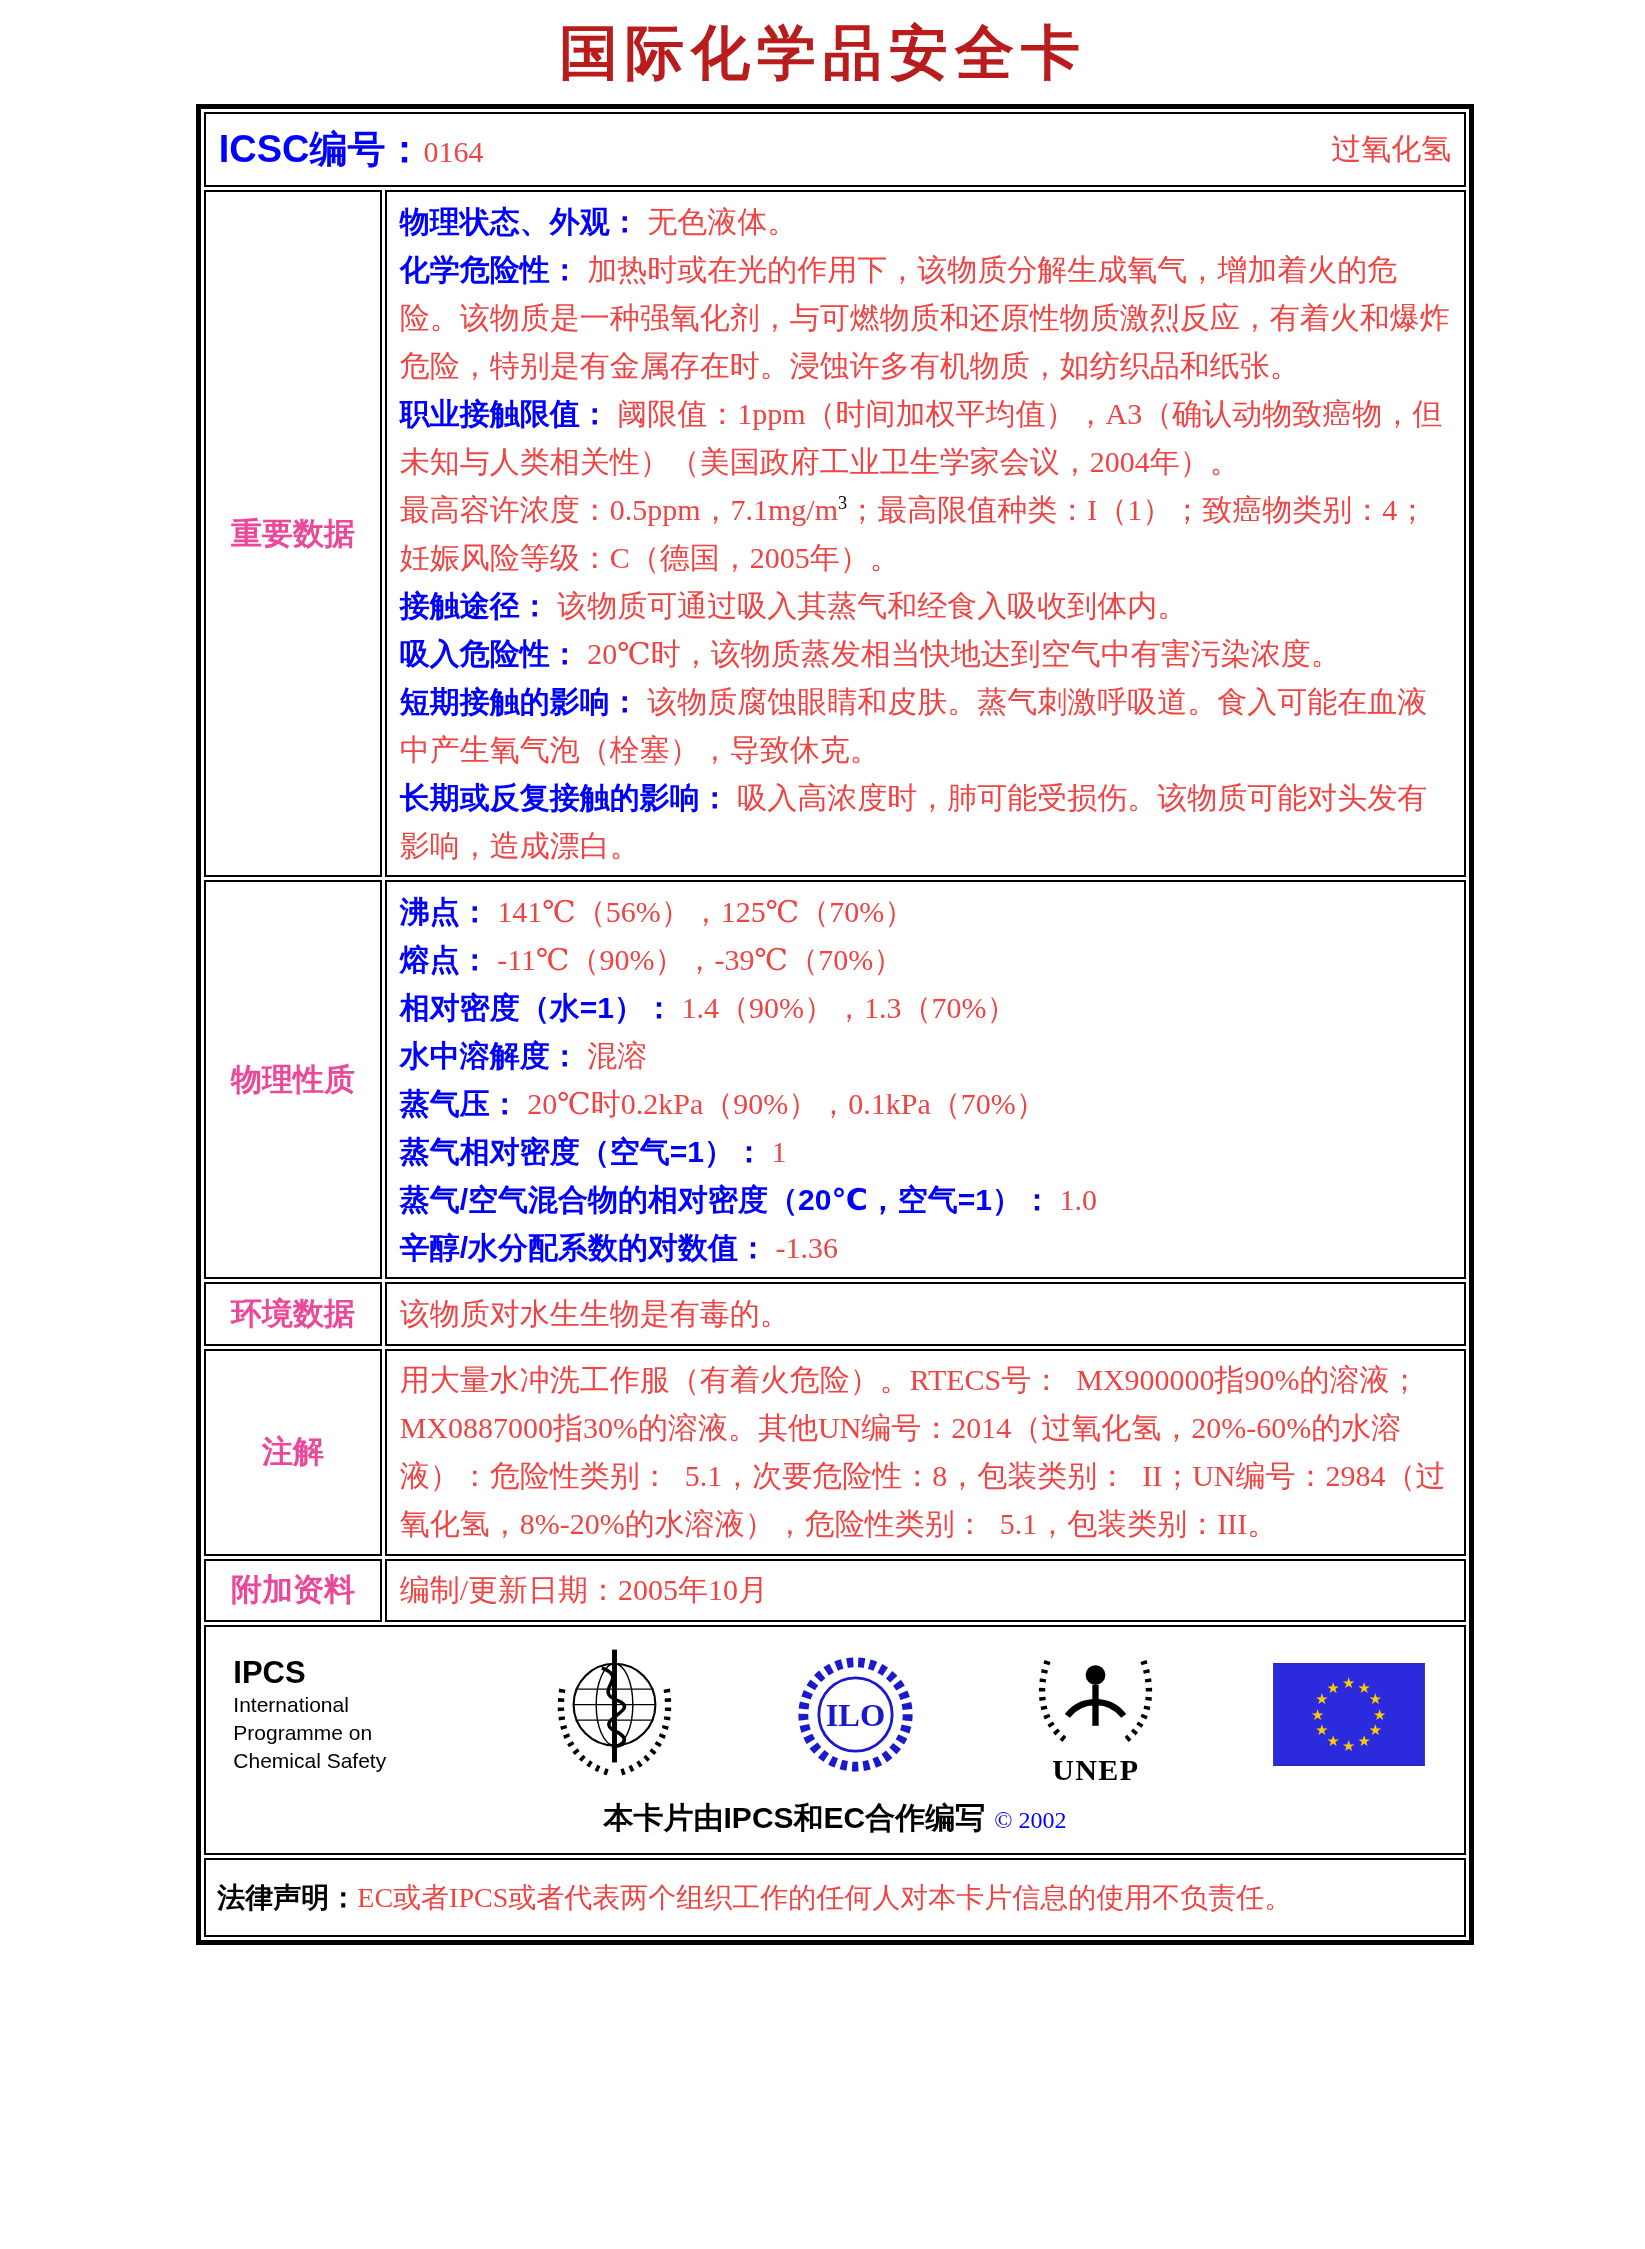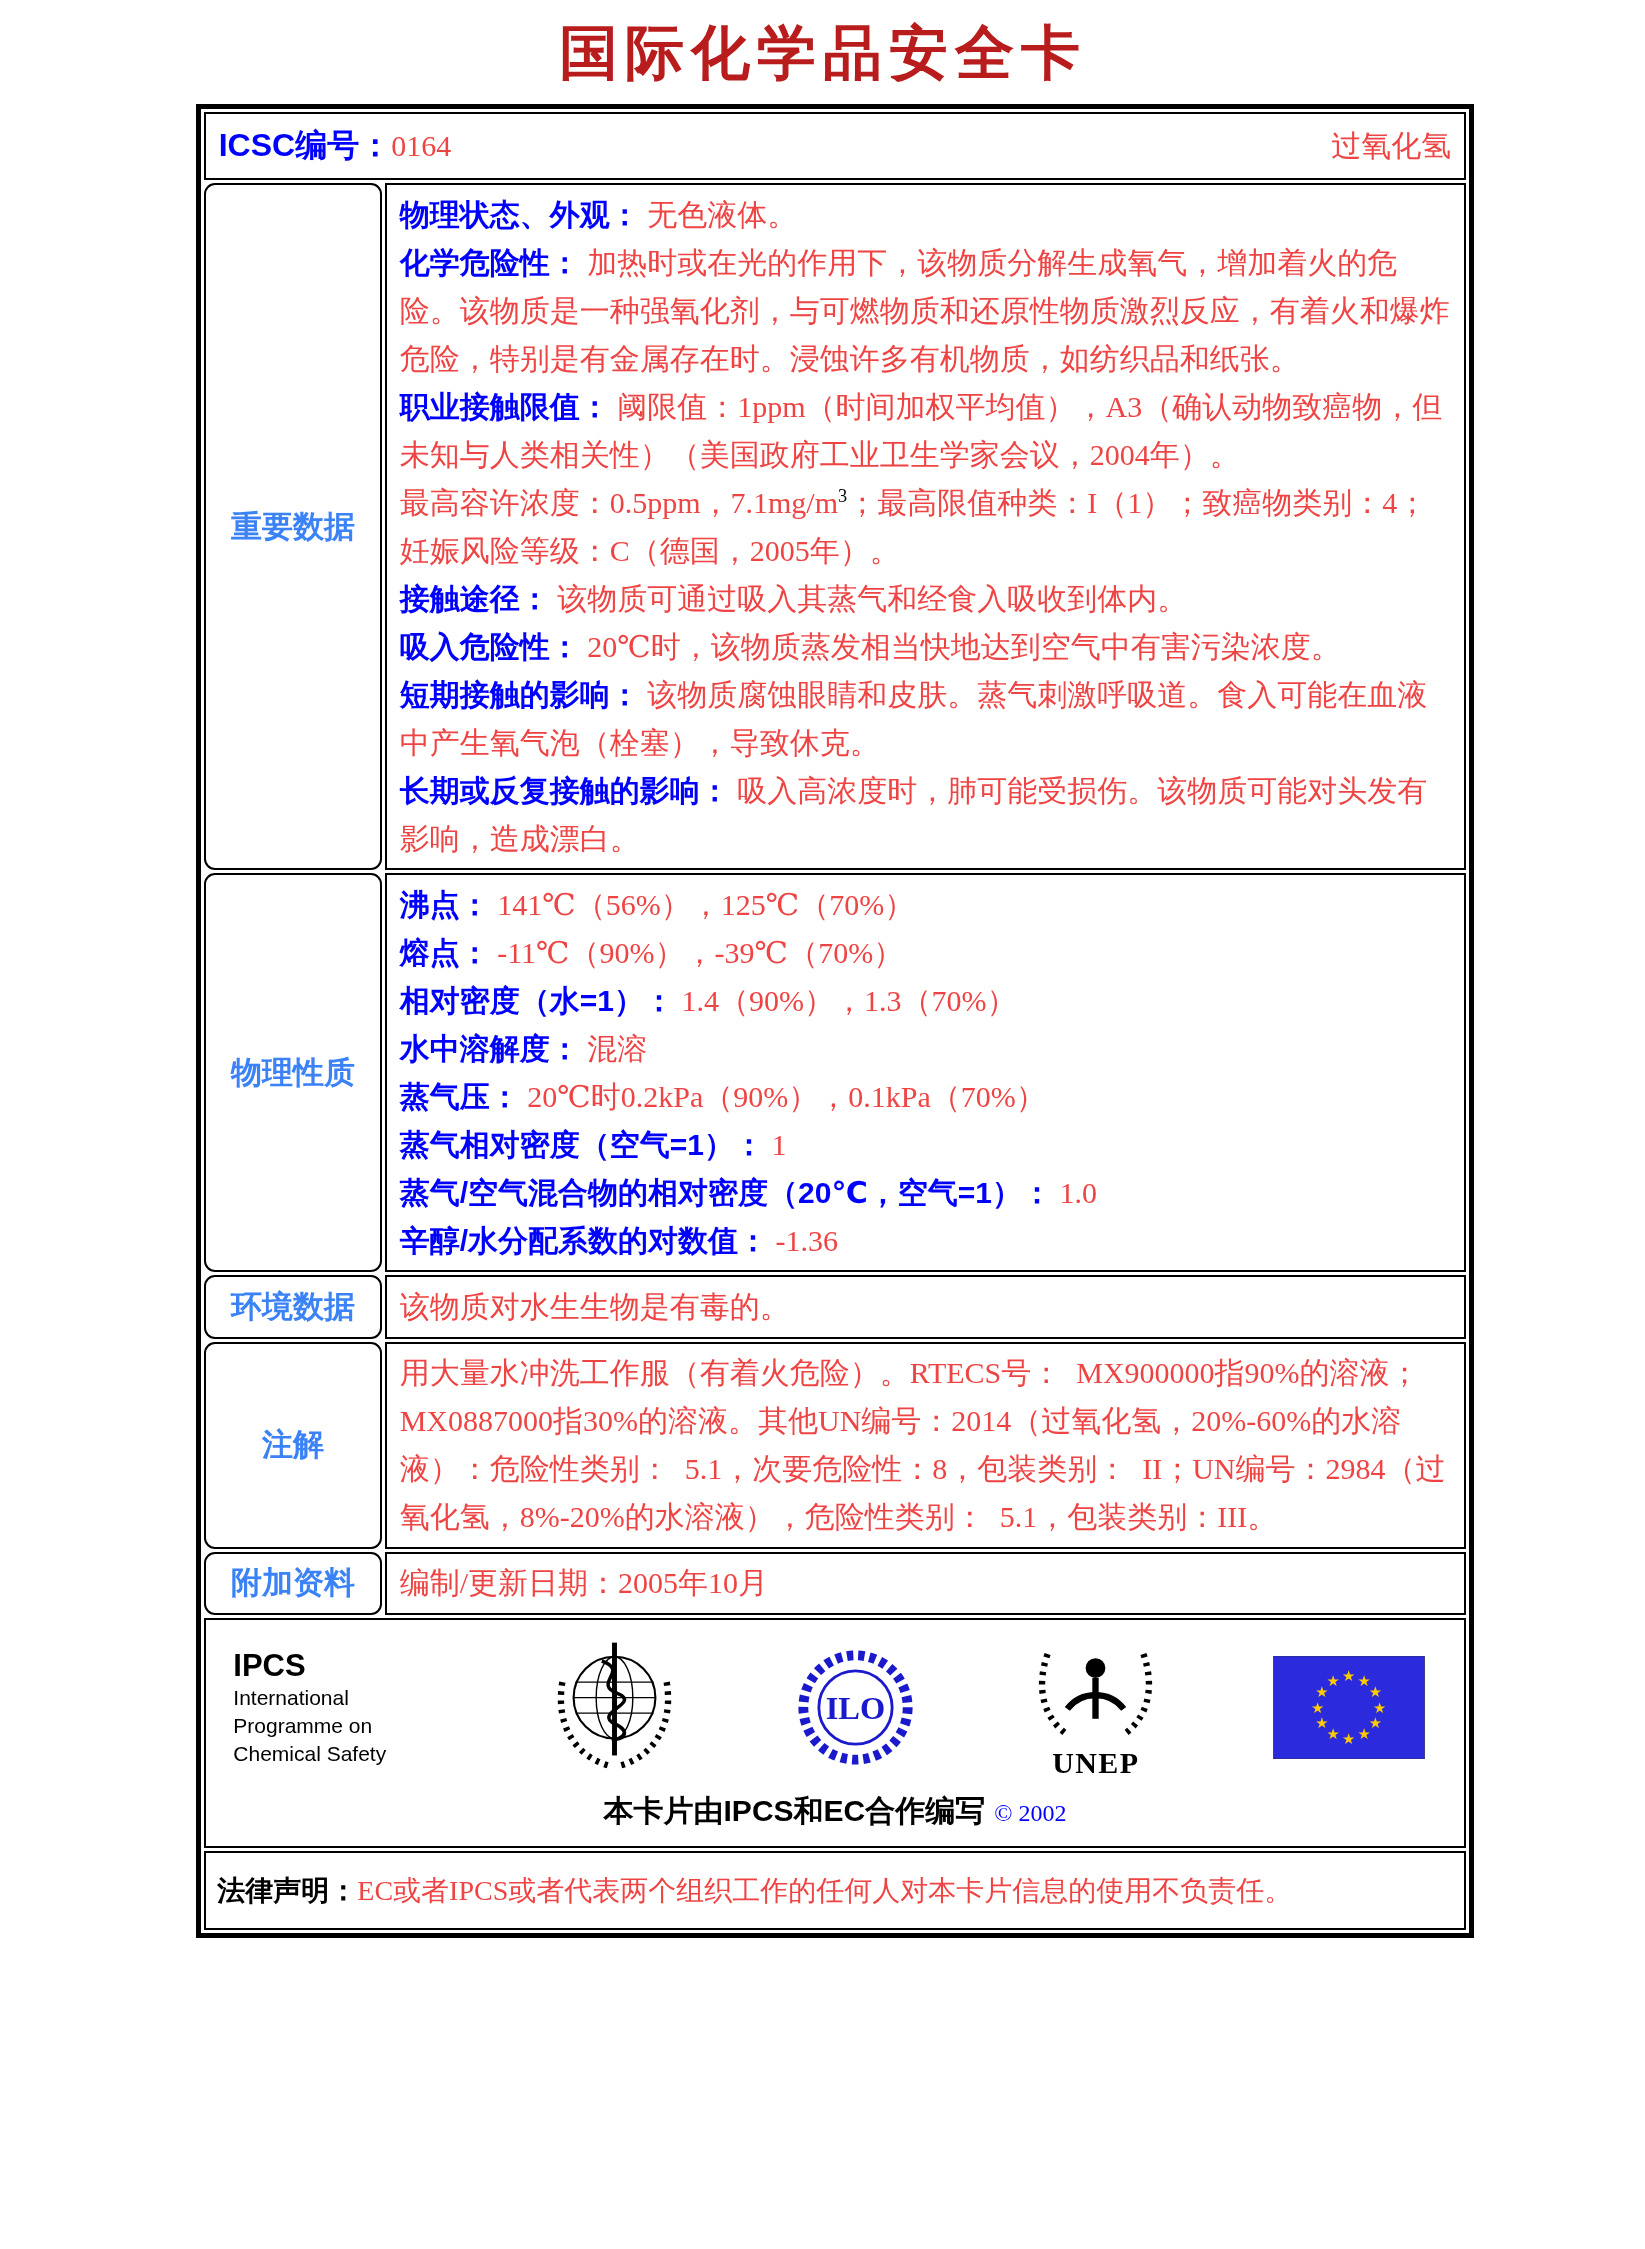--- a/index.html
+++ b/index.html
@@ -6,31 +6,31 @@
   .page{position:relative;width:1646px;height:2250px;background:#ffffff;overflow:hidden;
         font-family:"Liberation Serif","DejaVu Serif",serif;color:#000;}
   .page-title{position:absolute;top:18.3px;left:0;width:100%;text-align:center;
         font-family:"Liberation Sans","DejaVu Sans",sans-serif;font-weight:bold;
         font-size:59px;line-height:71px;color:#b91c1c;letter-spacing:7px;}
   table.card{position:absolute;top:104px;left:196px;width:1278px;background:#ffffff;
         border:5px solid #000;border-collapse:separate;border-spacing:3.5px;table-layout:fixed;}
   table.card td{border:2.1px solid #000;vertical-align:middle;background:#fff;}
   td.sec-label{text-align:center;vertical-align:middle;
         font-family:Liberation Sans, sans-serif;font-weight:bold;
-        font-size:31px;color:#3b82f6;padding:2.8px 1.4px;border-radius:11px;}
+        font-size:31px;color:#ec4899;padding:2.8px 1.4px;}
   td.content{padding:5.6px 12.7px;font-size:30px;line-height:48px;}
   .fld{margin:0;}
   .lbl{color:#0000FF;font-weight:bold;font-family:"Liberation Sans","DejaVu Sans",sans-serif;}
   .txt{color:#ef4444;}
   .pre{white-space:pre-wrap;}
   sup{font-size:18.3px;line-height:0;}
   
   td.hdr{padding:10px 12.7px;}
   .hdr-flex{display:flex;justify-content:space-between;align-items:center;font-size:30px;}
-  .hdr-left .lbl{font-size:32px;}
+  .hdr-left .lbl{font-size:38px;}
   
   td.logos-cell{padding:10px 0 7px 0;}
   .logos{display:flex;align-items:center;justify-content:space-between;padding:7px 39px 0 11.3px;}
   .ipcs-block{width:204px;font-family:"Liberation Sans","DejaVu Sans",sans-serif;margin-left:16px;}
   .ipcs-acronym{font-weight:bold;font-size:31px;line-height:37px;}
   .ipcs-fullname{font-size:21px;line-height:28px;white-space:pre-line;}
   .emblem{display:block;}
   .unep-wrap{text-align:center;}
   .unep-word{font-family:"Liberation Serif","DejaVu Serif",serif;font-weight:bold;
         font-size:30px;line-height:31px;letter-spacing:1.4px;}

